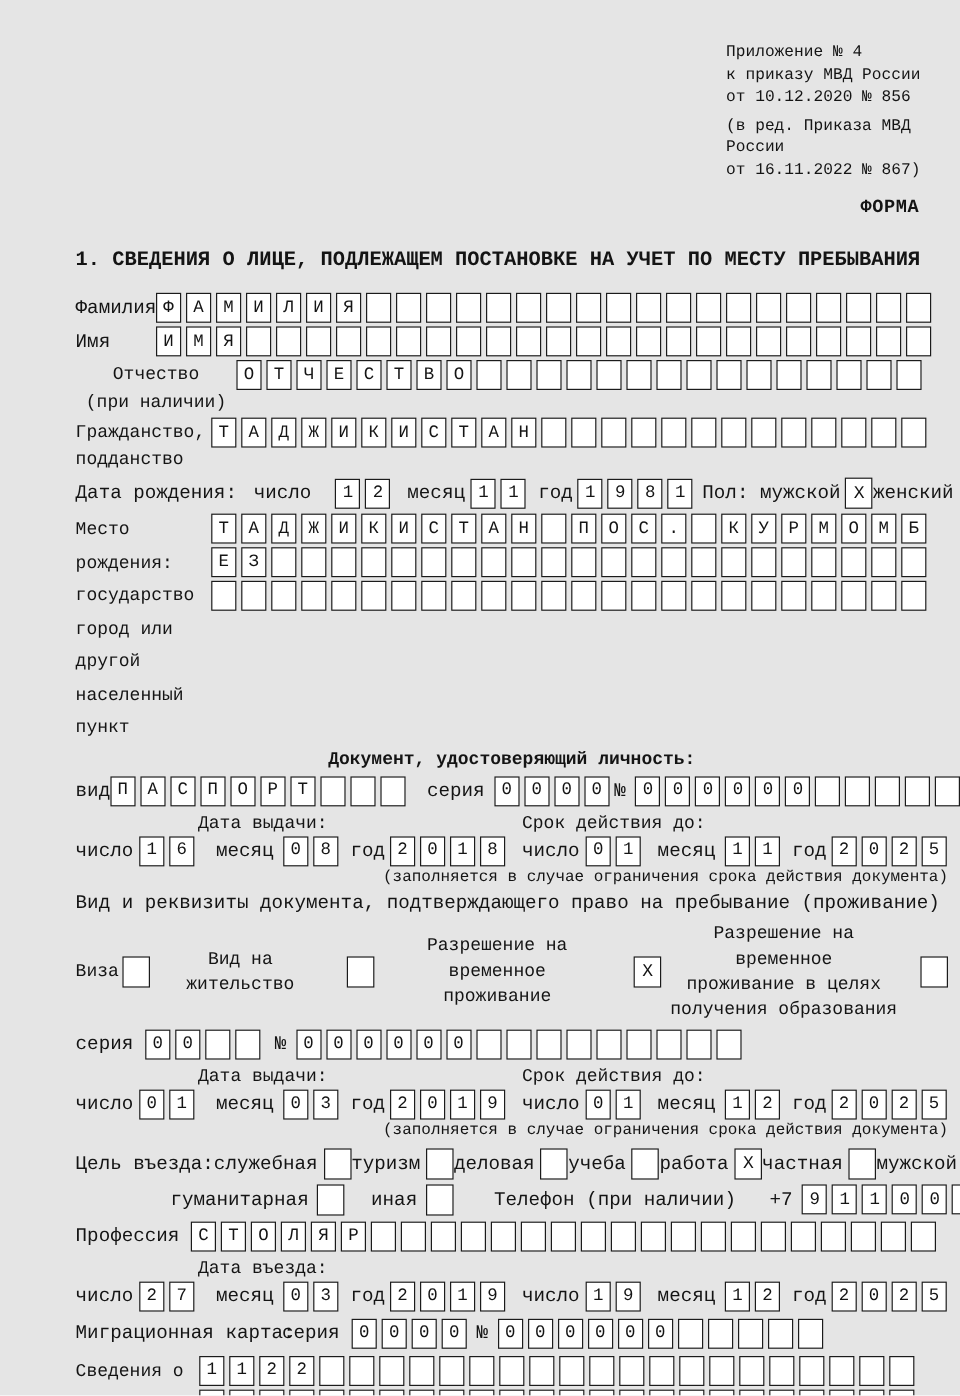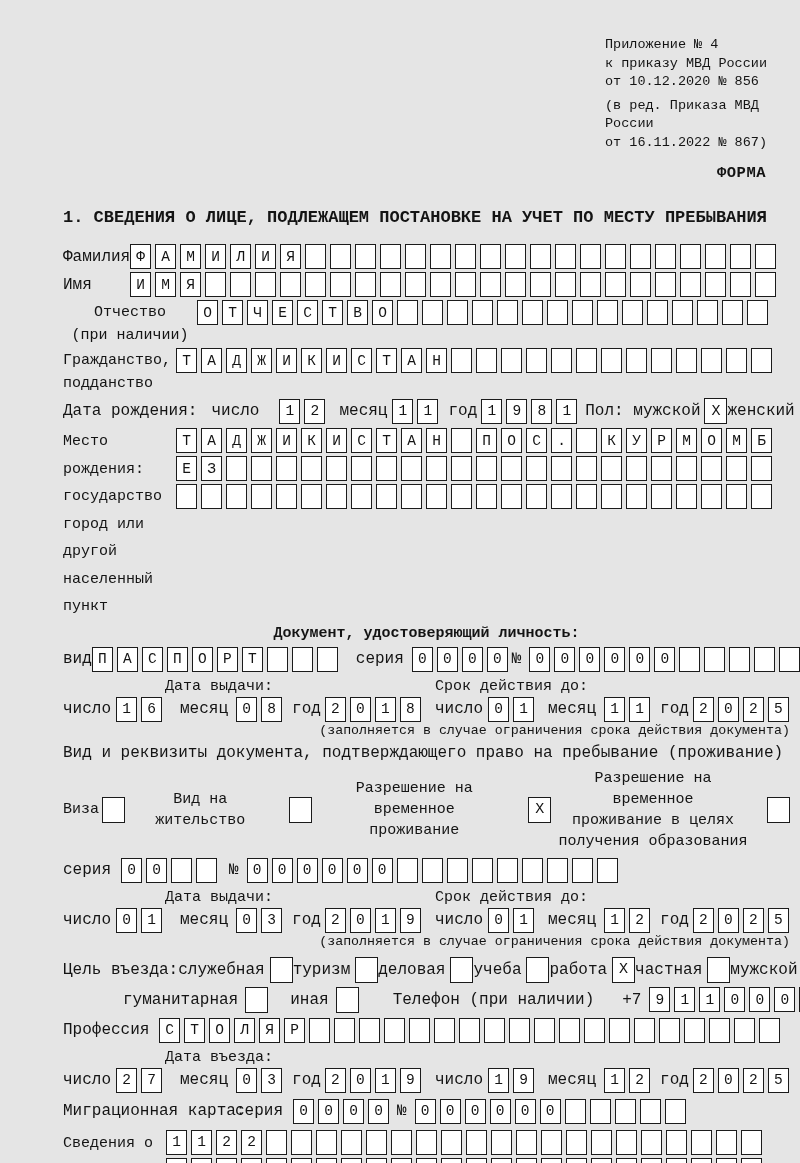--- a/index.html
+++ b/index.html
@@ -527,21 +527,21 @@
         <span class="lbl">частная</span>
         <span class="cbox"></span>
       </span>
     <span class="opt">
         <span class="lbl">мужской</span>
         <span class="cbox"></span>
       </span>
   </div>
 
   <div class="row" style="margin-top:4px;">
-    <span class="lbl" style="margin-left:60px;">гуманитарная</span>
+    <span class="lbl" style="margin-left:79px;">гуманитарная</span>
     <span class="cbox"></span>
     <span class="lbl" style="margin-left:22px;">иная</span>
     <span class="cbox"></span>
     <span class="lbl" style="margin-left:34px;">Телефон (при наличии)</span>
     <span class="lbl" style="margin-left:28px;margin-right:8px;">+7</span>
     <span class="cells">
         <span class="cell">9</span>
         <span class="cell">1</span>
         <span class="cell">1</span>
         <span class="cell">0</span>

